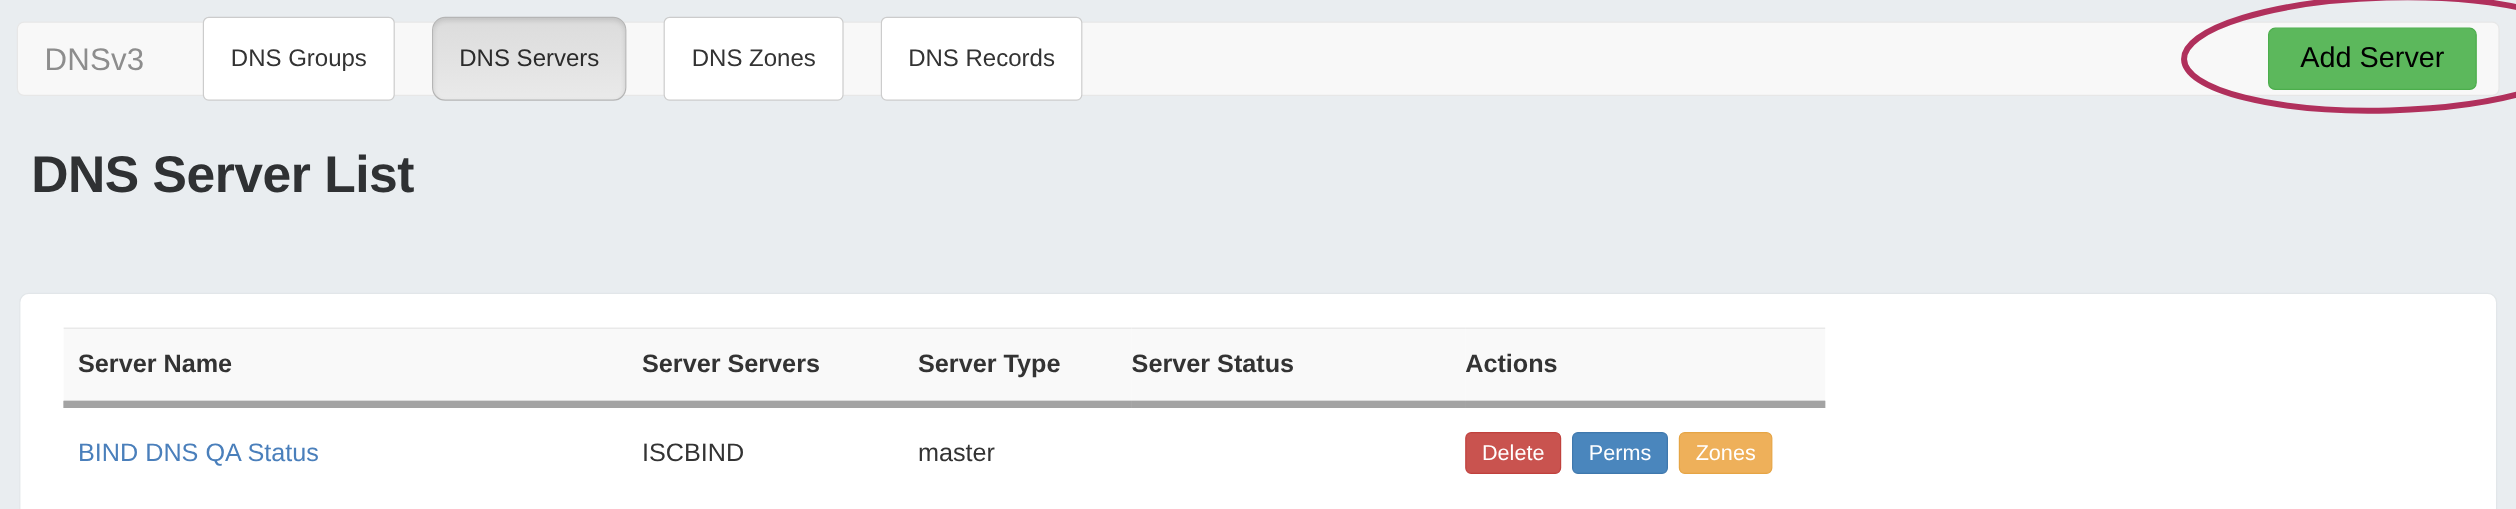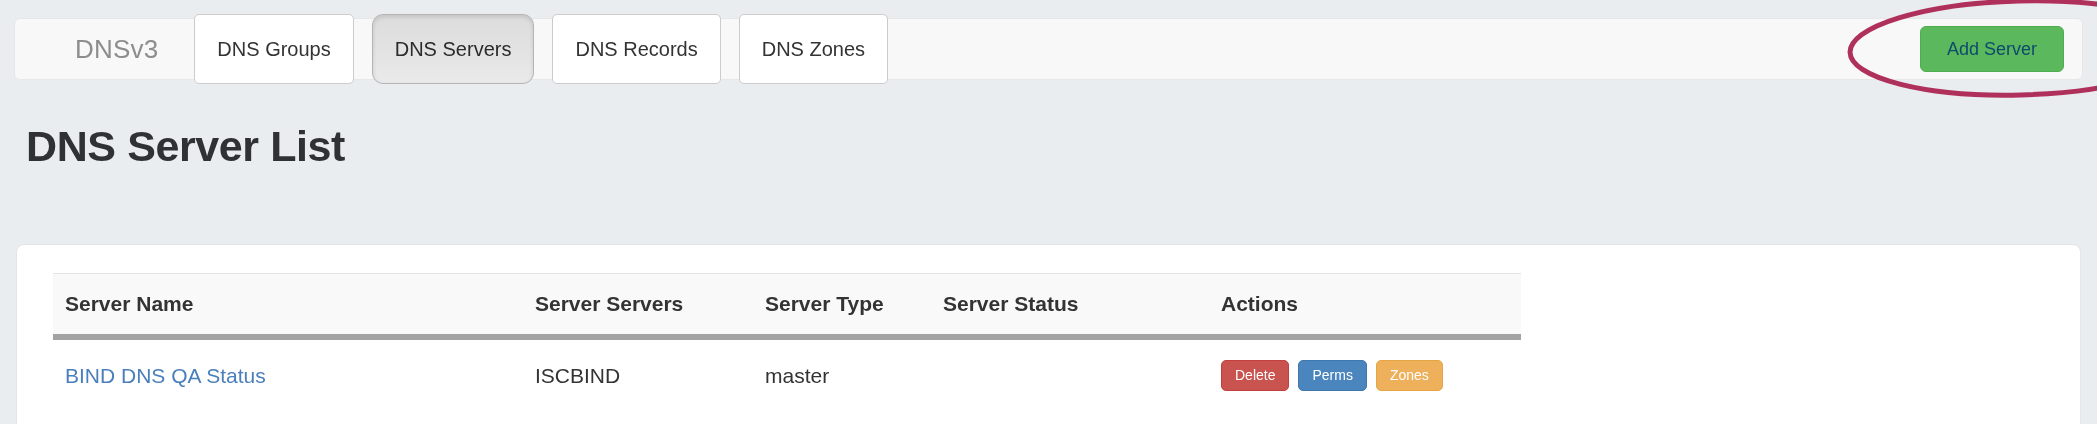--- a/index.html
+++ b/index.html
@@ -35,56 +35,56 @@
     align-items: center;
     padding: 0 18px 0 22px;
   }
   .brand {
     font-size: 26px;
     color: #8d8d8d;
     letter-spacing: 0.2px;
     padding-right: 14px;
     white-space: nowrap;
     user-select: none;
-    margin-left: 38px;
   }
   .nav-buttons {
     display: flex;
     align-items: center;
     gap: 18px;
     margin-left: 22px;
   }
   .nav-btn {
     font-size: 20px;
     color: #333333;
     background: #ffffff;
     border: 1px solid #cccccc;
     border-radius: 5px;
     padding: 24px 22px;
     line-height: 1;
     white-space: nowrap;
     cursor: pointer;
     box-sizing: border-box;
+    margin-left: 13px;
   }
   .nav-btn.active {
     background: linear-gradient(to bottom, #dcdcdc 0%, #e3e3e3 55%, #eaeaea 100%);
     border-color: #b5b5b5;
     box-shadow: inset 0 2px 4px rgba(0,0,0,0.12);
     color: #2b2b2b;
     border-radius: 11px;
   }
   .navbar-right {
     margin-left: auto;
     position: relative;
     display: flex;
     align-items: center;
   }
   .btn-add-server {
-    font-size: 18px;
-    color: #0c4a6e;
+    font-size: 24px;
+    color: #000000;
     background: #5cb85c;
     border: 1px solid #4cae4c;
     border-radius: 6px;
     padding: 13px 26px;
     line-height: 1;
     white-space: nowrap;
     cursor: pointer;
     position: relative;
     z-index: 2;
   }
@@ -165,21 +165,21 @@
     color: #4a7fbb;
     text-decoration: none;
     cursor: pointer;
   }
   .actions-cell {
     display: flex;
     align-items: center;
     gap: 9px;
   }
   .btn-sm {
-    font-size: 14px;
+    font-size: 18px;
     color: #ffffff;
     border-radius: 5px;
     padding: 7px 13px 8px 13px;
     line-height: 1;
     white-space: nowrap;
     cursor: pointer;
     border: 1px solid transparent;
     display: inline-block;
   }
   .btn-delete { background: #c9534f; border-color: #c0413d; }
@@ -190,22 +190,22 @@
 <body>
 
 <div class="navbar">
   <div class="navbar-inner">
 
     <div class="brand">DNSv3</div>
 
     <div class="nav-buttons">
       <div class="nav-btn">DNS Groups</div>
       <div class="nav-btn active">DNS Servers</div>
+      <div class="nav-btn">DNS Zones</div>
       <div class="nav-btn">DNS Records</div>
-      <div class="nav-btn">DNS Zones</div>
     </div>
 
     <div class="navbar-right">
       <div class="btn-add-server">Add Server</div>
 
       <svg class="annotation-ellipse" viewBox="0 0 356 104">
         <ellipse cx="178" cy="52" rx="170" ry="47" fill="none" stroke="#b0305c" stroke-width="5" transform="rotate(-1.5 178 52)"></ellipse>
       </svg>
     </div>
 

